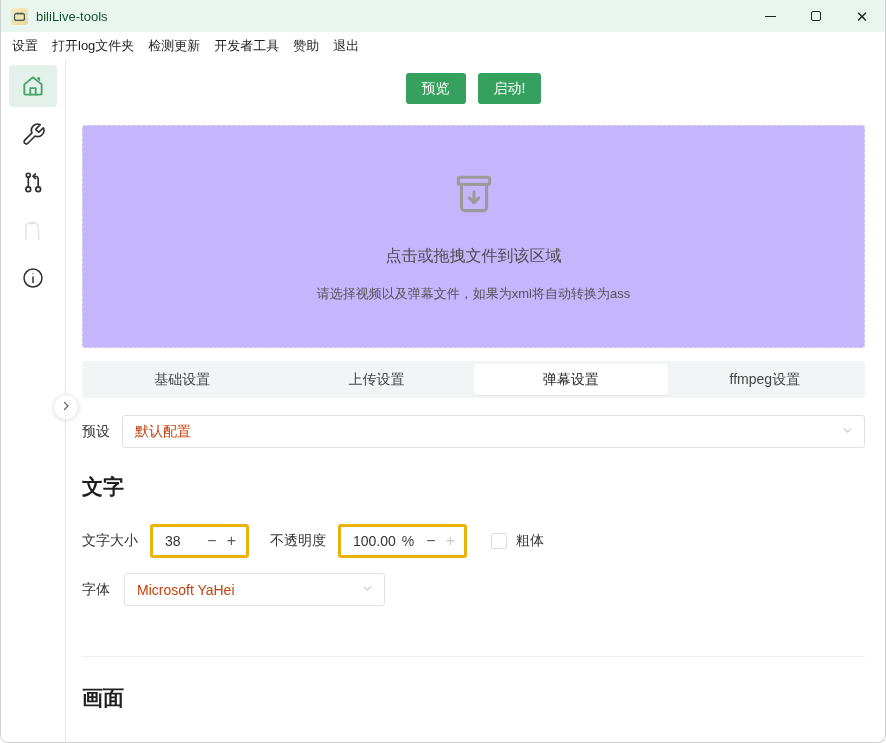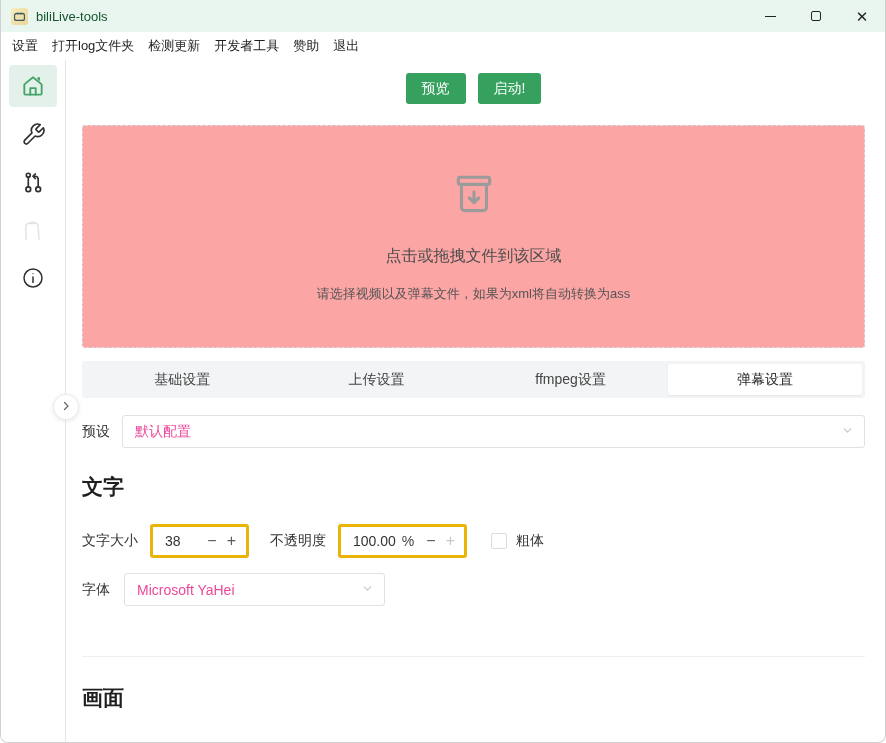--- a/index.html
+++ b/index.html
@@ -65,21 +65,21 @@
   .btn-green {
     background:#36a15f; color:#fff; border:none; border-radius:3px;
     font-size:14px; padding:7px 16px; line-height:17px;
     font-family:inherit; cursor:pointer;
   }
 
   
   .dropzone {
     border:1px dashed #dcdce2; border-radius:3px; height:223px;
     display:flex; flex-direction:column; align-items:center; justify-content:center;
-    background:#fca5a5; text-align:center;
+    background:#c4b5fd; text-align:center;
   }
   .dropzone-icon { margin-bottom:22px; }
   .dropzone-title { font-size:16px; color:#4d4d4d; margin-bottom:18px; }
   .dropzone-subtitle { font-size:13px; color:#555; }
 
   
   .tabs {
     margin-top:13px; background:#f3f4f6; border-radius:3px;
     display:flex; padding:3px; height:37px;
   }
@@ -88,21 +88,21 @@
     font-size:14px; color:#444; border-radius:3px;
   }
   .tab.active { background:#fff; color:#2b2b2b; box-shadow:0 1px 2px rgba(0,0,0,.06); }
 
   
   .row { display:flex; align-items:center; }
   .preset-row { margin-top:17px; }
   .form-label { font-size:14px; color:#333; white-space:nowrap; }
   .select {
     height:33px; border:1px solid #e0e0e6; border-radius:3px; background:#fff;
-    display:flex; align-items:center; padding:0 10px 0 12px; font-size:14px; color:#ec4899;
+    display:flex; align-items:center; padding:0 10px 0 12px; font-size:14px; color:#c2410c;
   }
   .select .sel-value { flex:1; text-align:left; }
   .preset-select { flex:1; margin-left:12px; }
 
   .section-heading { font-size:21px; font-weight:bold; color:#1f1f1f; }
   .heading-text { margin-top:25px; }
   .heading-screen { margin-top:27px; }
 
   .controls-row { margin-top:23px; }
   .num-input {
@@ -232,22 +232,22 @@
           <polyline points="9.7 13.4 12 15.7 14.3 13.4"></polyline>
         </svg>
       </div>
       <div class="dropzone-title">点击或拖拽文件到该区域</div>
       <div class="dropzone-subtitle">请选择视频以及弹幕文件，如果为xml将自动转换为ass</div>
     </div>
 
     <div class="tabs">
       <div class="tab">基础设置</div>
       <div class="tab">上传设置</div>
+      <div class="tab active">弹幕设置</div>
       <div class="tab">ffmpeg设置</div>
-      <div class="tab active">弹幕设置</div>
     </div>
 
     <div class="row preset-row">
       <span class="form-label">预设</span>
       <div class="select preset-select">
         <span class="sel-value">默认配置</span>
         <span>
           <svg width="13" height="13" viewBox="0 0 24 24" fill="none" stroke="#c3c7ce" stroke-width="2" stroke-linecap="round" stroke-linejoin="round">
               <polyline points="6 9 12 15 18 9"></polyline>
             </svg>

